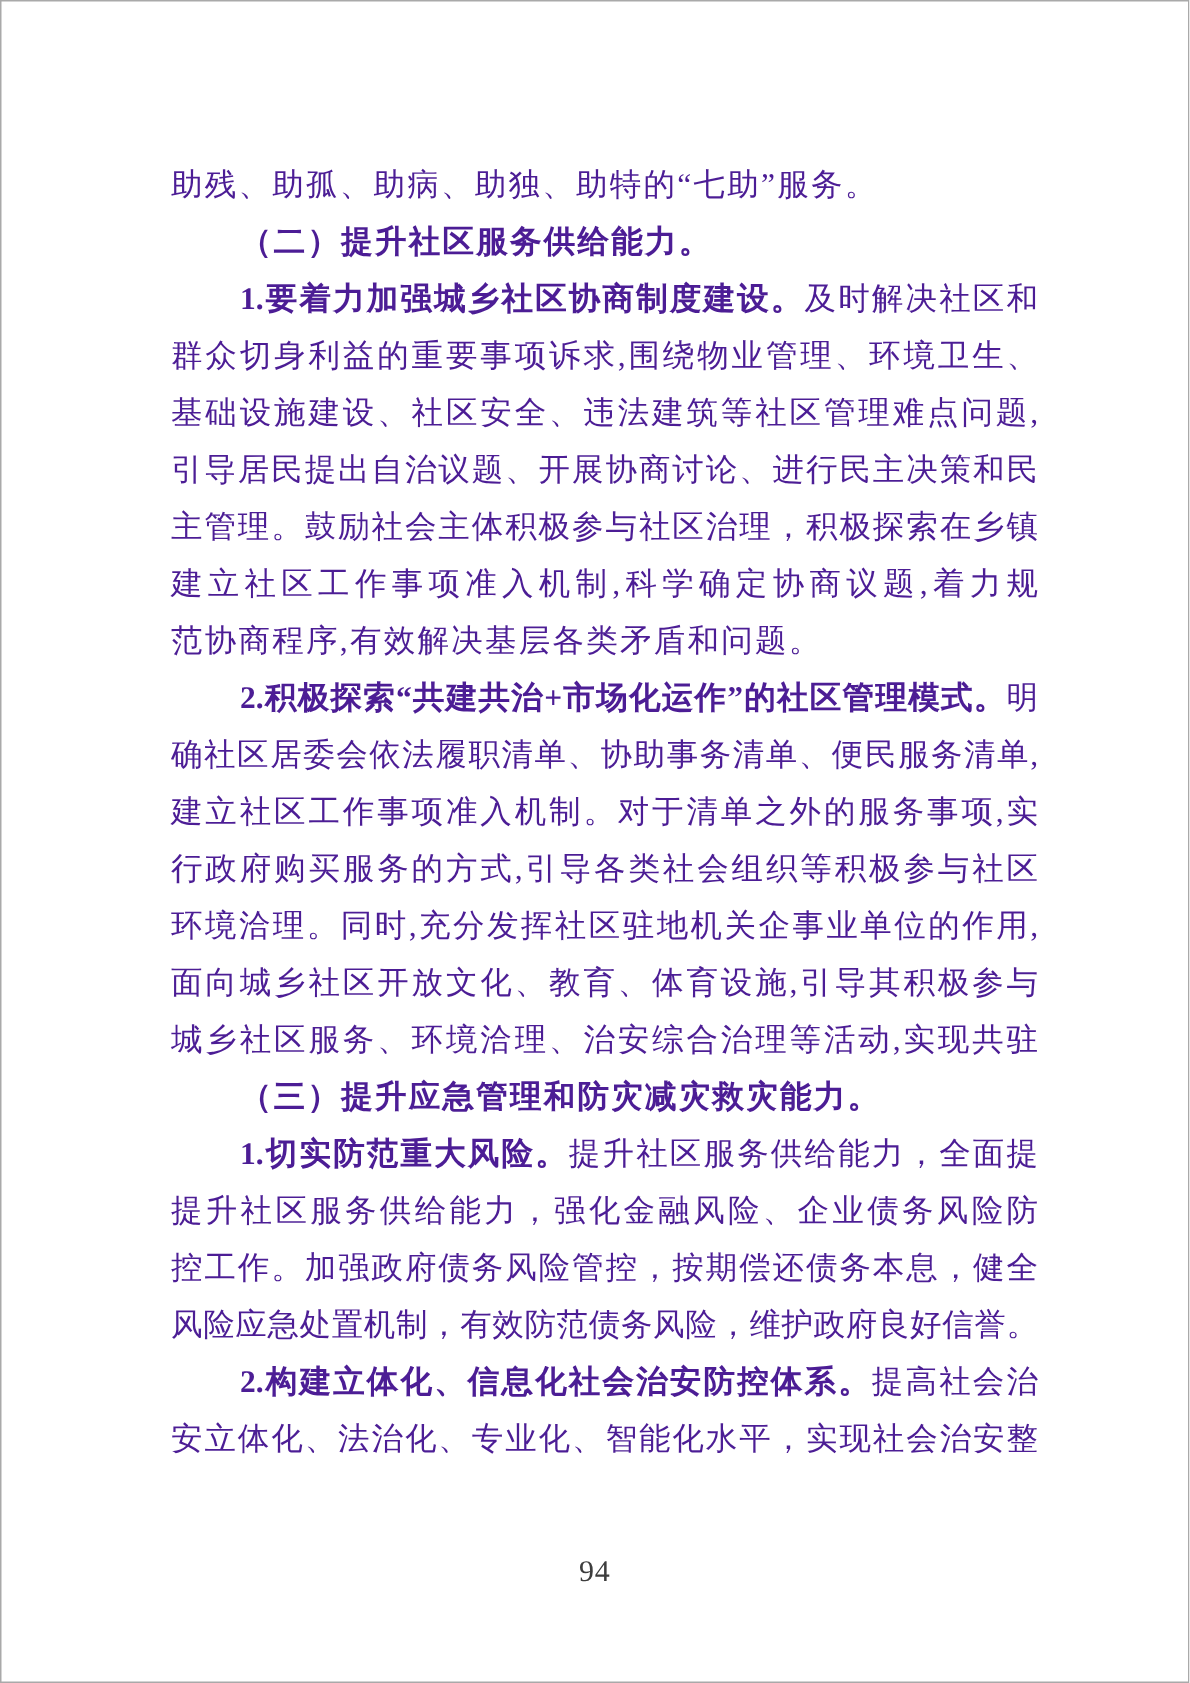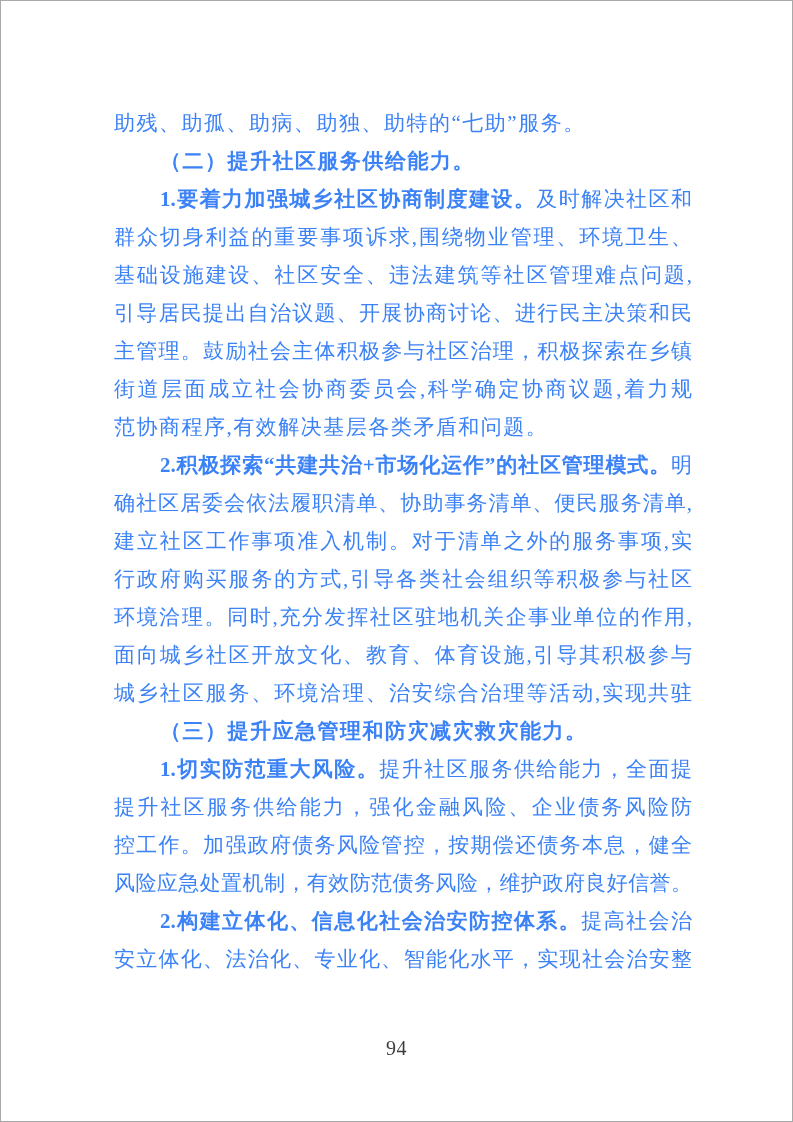--- a/index.html
+++ b/index.html
@@ -23,21 +23,21 @@
     left: 113px;
     top: 103px;
     width: 578px;
   }
   .line {
     height: 38px;
     line-height: 38px;
     font-size: 21px;
     letter-spacing: 1.5px;
     white-space: nowrap;
-    color: #3b82f6;
+    color: #4c1d95;
   }
   .line.fill {
     white-space: normal;
     letter-spacing: 0;
     text-align: justify;
     text-align-last: justify;
   }
   .line.indent {
     text-indent: 46px;
   }
@@ -61,21 +61,21 @@
 
 <div class="page">
   <div class="text-block">
       <div class="line"><span>助残、助孤、助病、助独、助特的“七助”服务。</span></div>
       <div class="line indent"><span class="bold">（二）提升社区服务供给能力。</span></div>
       <div class="line fill indent"><span class="bold">1.要着力加强城乡社区协商制度建设。</span><span>及时解决社区和</span></div>
       <div class="line fill"><span>群众切身利益的重要事项诉求,围绕物业管理、环境卫生、</span></div>
       <div class="line fill"><span>基础设施建设、社区安全、违法建筑等社区管理难点问题,</span></div>
       <div class="line fill"><span>引导居民提出自治议题、开展协商讨论、进行民主决策和民</span></div>
       <div class="line fill"><span>主管理。鼓励社会主体积极参与社区治理，积极探索在乡镇</span></div>
-      <div class="line fill"><span>街道层面成立社会协商委员会,科学确定协商议题,着力规</span></div>
+      <div class="line fill"><span>建立社区工作事项准入机制,科学确定协商议题,着力规</span></div>
       <div class="line"><span>范协商程序,有效解决基层各类矛盾和问题。</span></div>
       <div class="line fill indent"><span class="bold">2.积极探索“共建共治+市场化运作”的社区管理模式。</span><span>明</span></div>
       <div class="line fill"><span>确社区居委会依法履职清单、协助事务清单、便民服务清单,</span></div>
       <div class="line fill"><span>建立社区工作事项准入机制。对于清单之外的服务事项,实</span></div>
       <div class="line fill"><span>行政府购买服务的方式,引导各类社会组织等积极参与社区</span></div>
       <div class="line fill"><span>环境洽理。同时,充分发挥社区驻地机关企事业单位的作用,</span></div>
       <div class="line fill"><span>面向城乡社区开放文化、教育、体育设施,引导其积极参与</span></div>
       <div class="line fill"><span>城乡社区服务、环境洽理、治安综合治理等活动,实现共驻</span></div>
       <div class="line indent"><span class="bold">（三）提升应急管理和防灾减灾救灾能力。</span></div>
       <div class="line fill indent"><span class="bold">1.切实防范重大风险。</span><span>提升社区服务供给能力，全面提</span></div>

